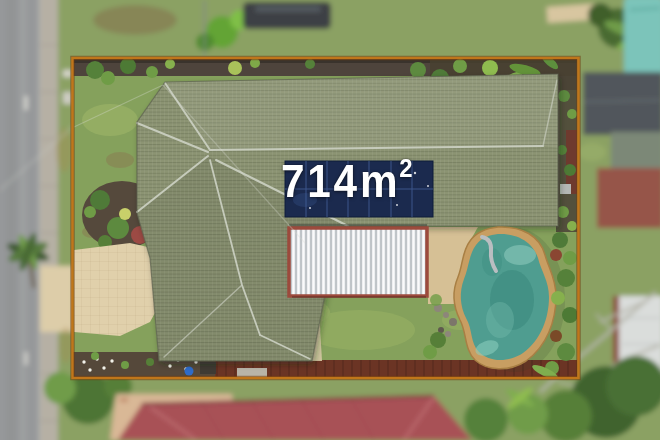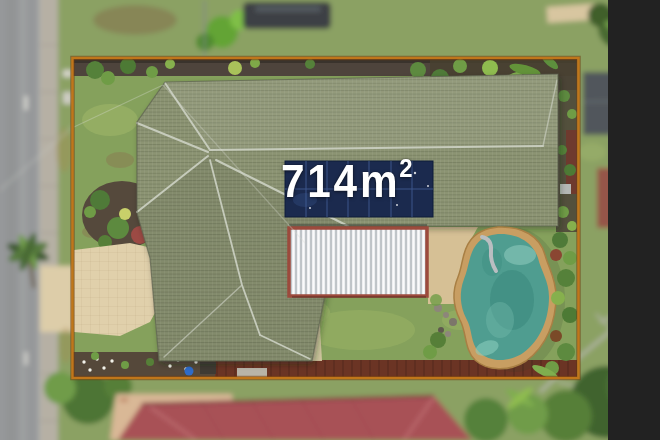--- a/index.html
+++ b/index.html
@@ -1,16 +1,16 @@
 <!DOCTYPE html>
 <html><head>
 <meta charset="utf-8">
 <style>
   html,body{margin:0;padding:0;background:#222;}
-  #stage{position:relative;width:608px;height:440px;overflow:hidden;
+  #stage{position:relative;width:660px;height:440px;overflow:hidden;
          font-family:"Liberation Sans",sans-serif;background:#8ba163;}
   #stage svg{position:absolute;left:0;top:0;display:block;}
   #area-label{position:absolute;left:281px;top:158px;color:#ffffff;
     font-weight:bold;font-size:46px;letter-spacing:3px;line-height:1;
     text-shadow:0 1px 4px rgba(0,0,0,.5), 0 0 2px rgba(0,0,0,.35);
     transform:scaleX(.92);transform-origin:left top;user-select:none;}
   #area-label sup{font-size:26px;letter-spacing:0;position:relative;top:-4px;left:-1px;}
 </style>
 </head>
 <body>

